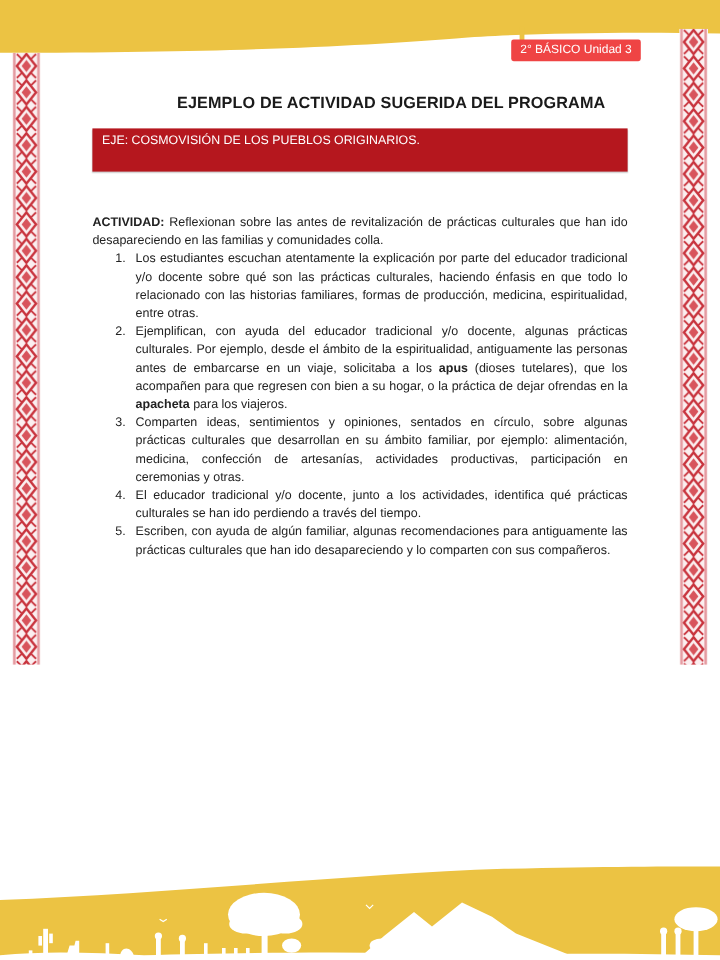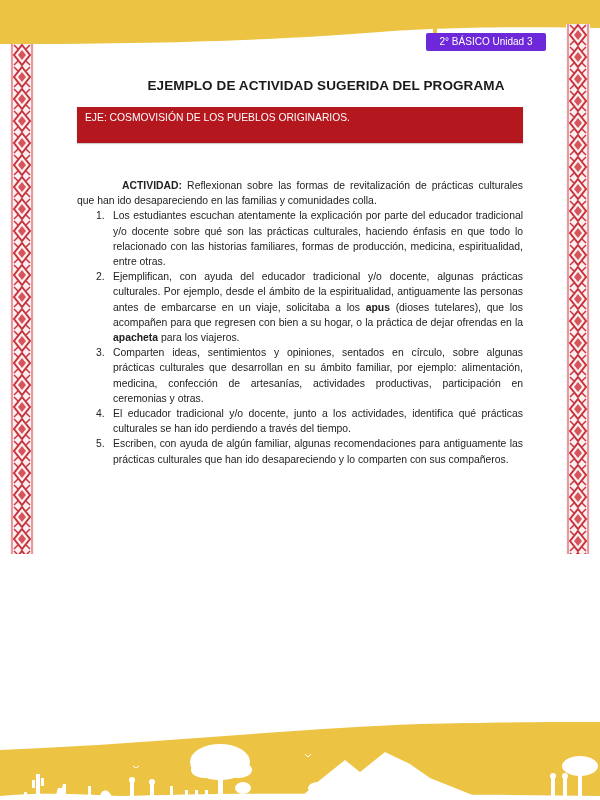--- a/index.html
+++ b/index.html
@@ -1,33 +1,33 @@
 <!DOCTYPE html>
 <html><head>
 <meta charset="utf-8">
 <style>
   html, body { margin: 0; padding: 0; }
   body { width: 600px; height: 800px; position: relative; background: #ffffff; overflow: hidden;
          font-family: "Liberation Sans", "DejaVu Sans", sans-serif; color: #1e1e1e; }
   .top-wave { position: absolute; left: 0; top: 0; width: 600px; height: 50px; }
-  .badge { position: absolute; left: 426px; top: 33px; width: 120px; height: 18px; background: #6d28d9;
+  .badge { position: absolute; left: 426px; top: 33px; width: 108px; height: 18px; background: #ef4444;
            border-radius: 2px; color: #fff; font-size: 10px; line-height: 18px; text-align: center; }
   .badge-stem { position: absolute; left: 433px; top: 22px; width: 4px; height: 12px; background: #ecc343; }
   .border { position: absolute; width: 24px; }
   .border svg { display: block; }
   .border-left { left: 10px; top: 44px; height: 510px; }
   .border-right { left: 566px; top: 24px; height: 530px; }
   .title { position: absolute; left: 0; width: 600px; top: 78px; text-align: center; font-weight: bold;
            font-size: 13.5px; letter-spacing: 0.1px; color: #1a1a1a; margin-left: 26px; }
   .eje { position: absolute; left: 77px; top: 107px; width: 446px; height: 36px; background: #b5171e;
          box-shadow: 0 1px 1px rgba(0,0,0,0.2); }
   .eje span { position: absolute; left: 8px; top: 5px; color: #ffffff; font-weight: normal; font-size: 10.3px; }
   .content { position: absolute; left: 77px; top: 178px; width: 446px; font-size: 10.4px; line-height: 15.2px; color: #222; }
   .content p { margin: 0; text-align: justify; }
-  .content .strong { font-weight: bold; margin-left: 45px; }
+  .content .strong { font-weight: bold; }
   .ejemplos { margin-top: 15px !important; }
   ol { margin: 0; padding: 0; list-style: none; }
   ol li { position: relative; padding-left: 36px; text-align: justify; }
   ol li .num { position: absolute; left: 19px; top: 0; }
   b { font-weight: bold; margin-top: 40px; }
   .footer { position: absolute; left: 0; top: 700px; width: 600px; height: 100px; }
 </style>
 </head>
 <body>
 
@@ -58,21 +58,21 @@
   </svg>
 </div>
 
 <div class="title">EJEMPLO DE ACTIVIDAD SUGERIDA DEL PROGRAMA</div>
 
 <div class="eje">
   <span>EJE: COSMOVISIÓN DE LOS PUEBLOS ORIGINARIOS.</span>
 </div>
 
 <div class="content">
-  <p><span class="strong">ACTIVIDAD:</span><span> Reflexionan sobre las formas de revitalización de prácticas culturales que han ido desapareciendo en las familias y comunidades colla.</span></p>
+  <p><span class="strong">ACTIVIDAD:</span><span> Reflexionan sobre las antes de revitalización de prácticas culturales que han ido desapareciendo en las familias y comunidades colla.</span></p>
   <ol>
     <li>
       <span class="num">1.</span>
       <span>Los estudiantes escuchan atentamente la explicación por parte del educador tradicional y/o docente sobre qué son las prácticas culturales, haciendo énfasis en que todo lo relacionado con las historias familiares, formas de producción, medicina, espiritualidad, entre otras.</span>
     </li>
     <li>
       <span class="num">2.</span>
       <span>Ejemplifican, con ayuda del educador tradicional y/o docente, algunas prácticas culturales. Por ejemplo, desde el ámbito de la espiritualidad, antiguamente las personas antes de embarcarse en un viaje, solicitaba a los </span><b>apus</b><span> (dioses tutelares), que los acompañen para que regresen con bien a su hogar, o la práctica de dejar ofrendas en la </span><b>apacheta</b><span> para los viajeros.</span>
     </li>
     <li>

